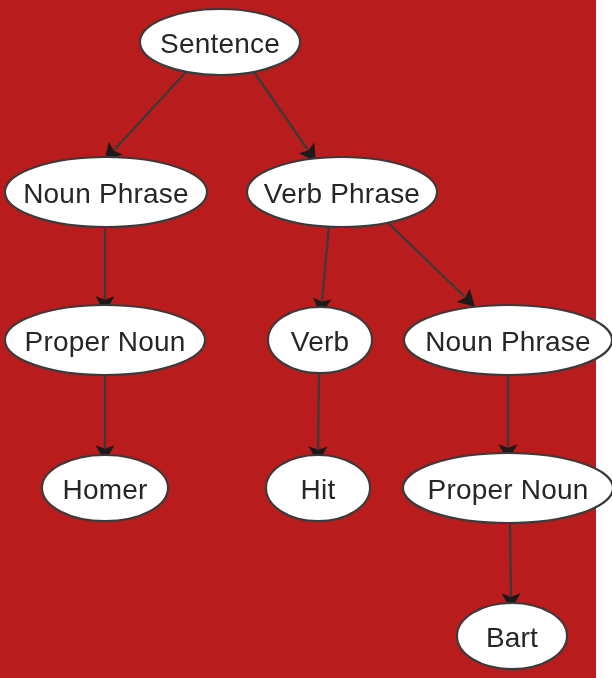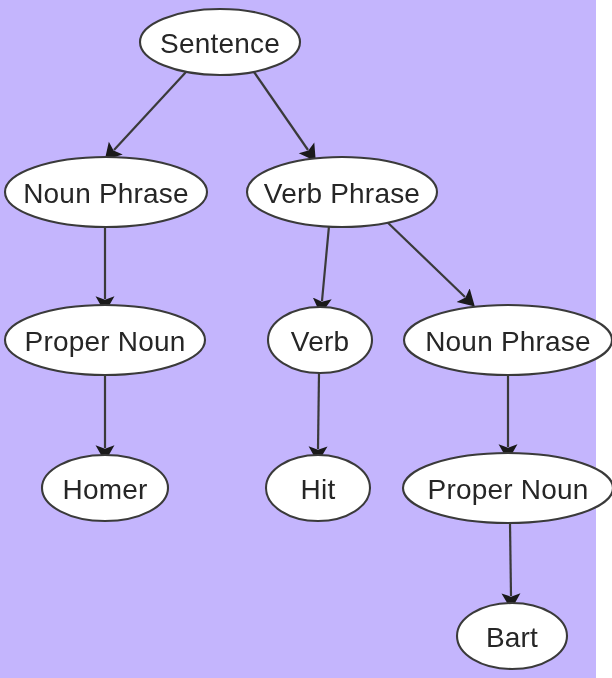--- a/index.html
+++ b/index.html
@@ -10,21 +10,21 @@
   body {
     width: 612px;
     height: 678px;
     overflow: hidden;
     font-family: "Liberation Sans", sans-serif;
   }
   #diagram-root {
     position: relative;
     width: 596px;
     height: 678px;
-    background: #c4b5fd;
+    background: #b91c1c;
   }
   svg#parse-tree {
     display: block;
     width: 612px;
     height: 678px;
   }
   .node-ellipse {
     fill: #ffffff;
     stroke: #3a3a3a;
     stroke-width: 2.1;

